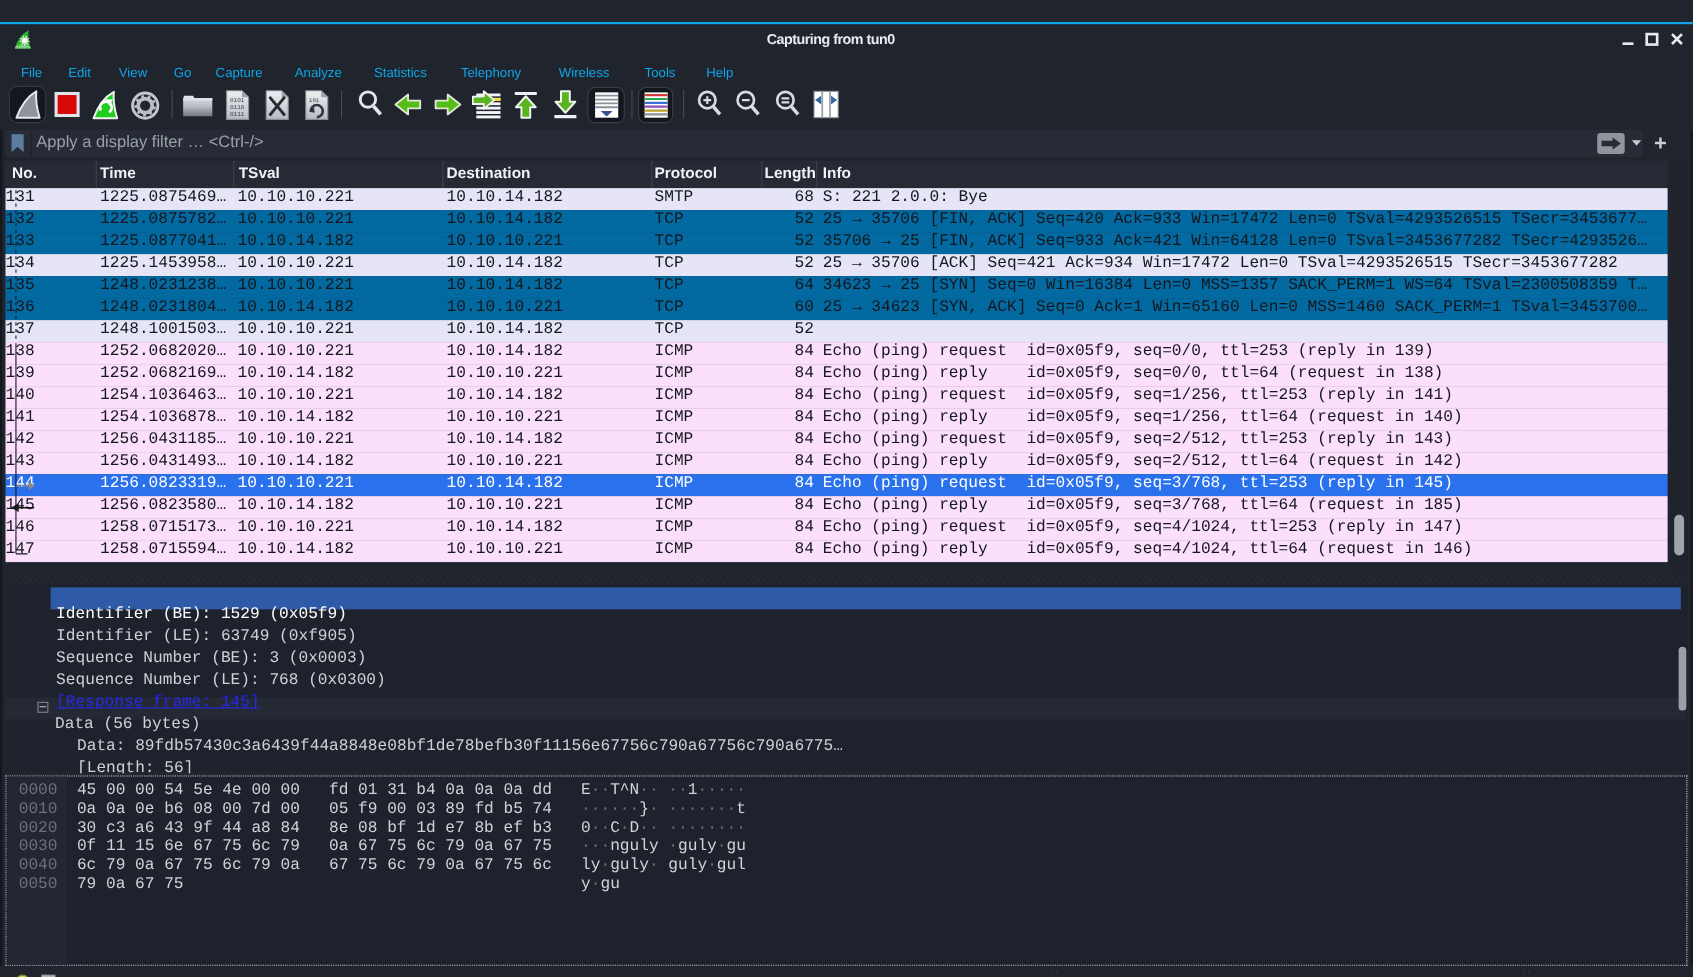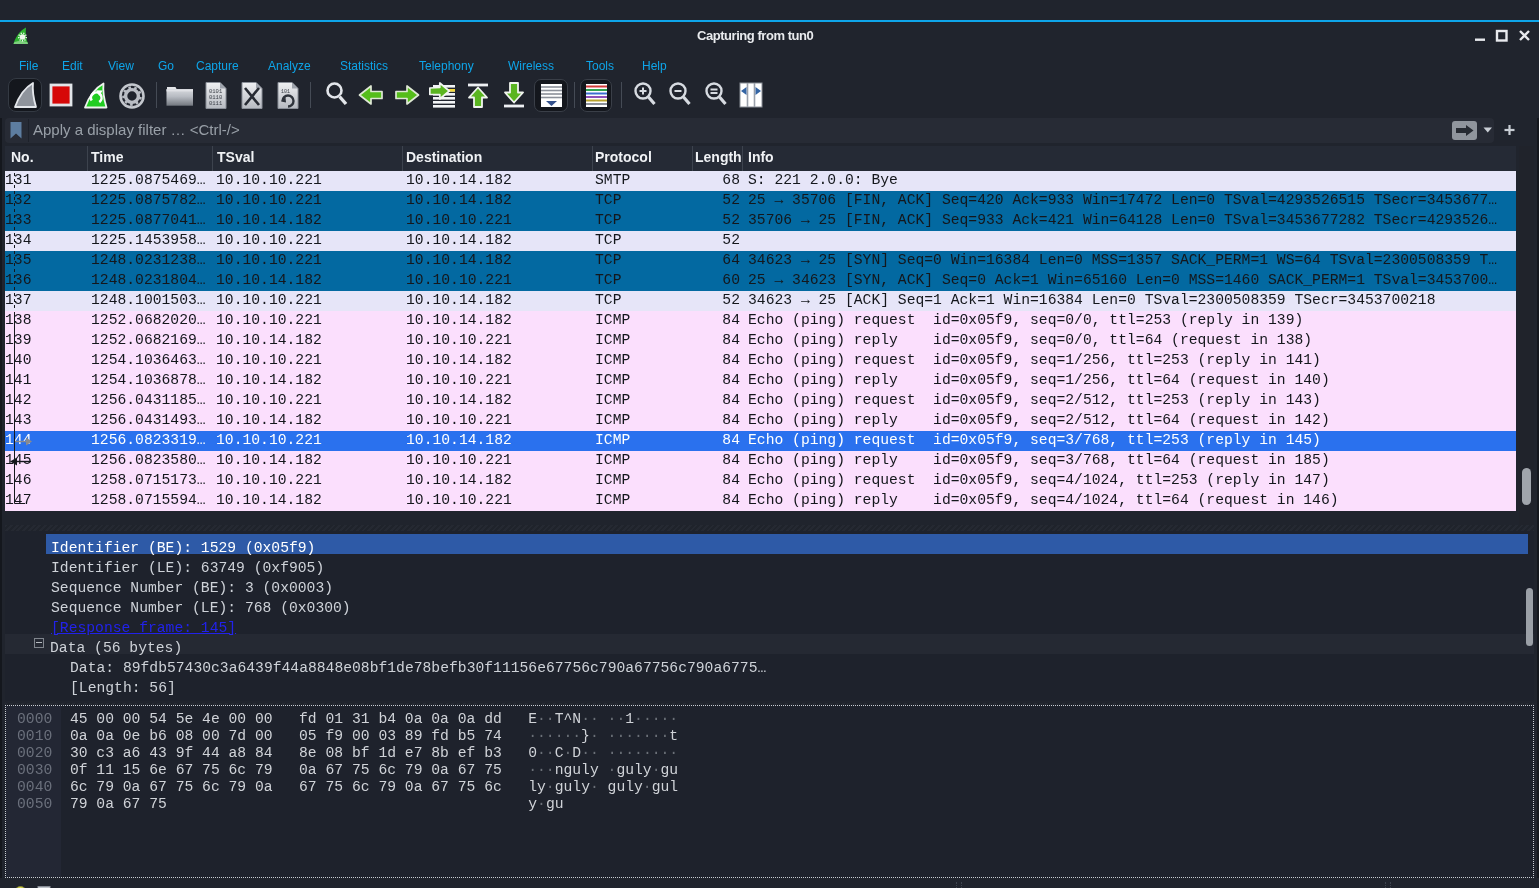--- a/index.html
+++ b/index.html
@@ -30,21 +30,21 @@
   .cno{left:0;width:82px;text-align:left;}
   .ctm{left:86px;}
   .csr{left:211px;}
   .cds{left:401px;}
   .cpr{left:590px;}
   .cln{left:600px;width:135px;text-align:right;}
   .cin{left:743px;}
   
   #dpane{left:5px;top:509px;width:1529px;height:170px;background:#1e222c;}
   .dline{position:absolute;left:0;width:1529px;height:20px;color:#ced2d8;}
-  .dline span{position:absolute;top:6px;}
+  .dline span{position:absolute;top:17px;}
   
   #hpane{left:5px;top:683px;width:1529px;height:173px;background:#1e222c;
          border:1px dotted #c9cdd3;box-sizing:border-box;}
   .hline{position:absolute;left:11px;color:#d0d3d8;}
   .hoff{color:#6b707c;text-align:right;}
   .hline i{font-style:normal;color:#6b7078;}
   
   #status{left:0;top:858px;width:1539px;height:30px;font-size:14px;font-weight:bold;color:#e2e4e8;}
   #status .t{position:absolute;top:6px;}
 </style>
@@ -270,24 +270,24 @@
     <div class="hsep" style="left:397px"></div>
     <div class="hsep" style="left:587px"></div>
     <div class="hsep" style="left:687px"></div>
     <div class="hsep" style="left:737px"></div>
   </div>
 
   <div id="rows" class="abs mono">
 <div class="row lav" style="top:0px"><span class="cno">131</span><span class="ctm">1225.0875469…</span><span class="csr">10.10.10.221</span><span class="cds">10.10.14.182</span><span class="cpr">SMTP</span><span class="cln">68</span><span class="cin">S: 221 2.0.0: Bye</span></div>
 <div class="row gry" style="top:20px"><span class="cno">132</span><span class="ctm">1225.0875782…</span><span class="csr">10.10.10.221</span><span class="cds">10.10.14.182</span><span class="cpr">TCP</span><span class="cln">52</span><span class="cin">25 → 35706 [FIN, ACK] Seq=420 Ack=933 Win=17472 Len=0 TSval=4293526515 TSecr=3453677…</span></div>
 <div class="row gry" style="top:40px"><span class="cno">133</span><span class="ctm">1225.0877041…</span><span class="csr">10.10.14.182</span><span class="cds">10.10.10.221</span><span class="cpr">TCP</span><span class="cln">52</span><span class="cin">35706 → 25 [FIN, ACK] Seq=933 Ack=421 Win=64128 Len=0 TSval=3453677282 TSecr=4293526…</span></div>
-<div class="row lav" style="top:60px"><span class="cno">134</span><span class="ctm">1225.1453958…</span><span class="csr">10.10.10.221</span><span class="cds">10.10.14.182</span><span class="cpr">TCP</span><span class="cln">52</span></div>
+<div class="row lav" style="top:60px"><span class="cno">134</span><span class="ctm">1225.1453958…</span><span class="csr">10.10.10.221</span><span class="cds">10.10.14.182</span><span class="cpr">TCP</span><span class="cln">52</span><span class="cin">25 → 35706 [ACK] Seq=421 Ack=934 Win=17472 Len=0 TSval=4293526515 TSecr=3453677282</span></div>
 <div class="row gry" style="top:80px"><span class="cno">135</span><span class="ctm">1248.0231238…</span><span class="csr">10.10.10.221</span><span class="cds">10.10.14.182</span><span class="cpr">TCP</span><span class="cln">64</span><span class="cin">34623 → 25 [SYN] Seq=0 Win=16384 Len=0 MSS=1357 SACK_PERM=1 WS=64 TSval=2300508359 T…</span></div>
 <div class="row gry" style="top:100px"><span class="cno">136</span><span class="ctm">1248.0231804…</span><span class="csr">10.10.14.182</span><span class="cds">10.10.10.221</span><span class="cpr">TCP</span><span class="cln">60</span><span class="cin">25 → 34623 [SYN, ACK] Seq=0 Ack=1 Win=65160 Len=0 MSS=1460 SACK_PERM=1 TSval=3453700…</span></div>
-<div class="row lav" style="top:120px"><span class="cno">137</span><span class="ctm">1248.1001503…</span><span class="csr">10.10.10.221</span><span class="cds">10.10.14.182</span><span class="cpr">TCP</span><span class="cln">52</span><span class="cin">34623 → 25 [ACK] Seq=1 Ack=1 Win=16384 Len=0 TSval=2300508359 TSecr=3453700218</span></div>
+<div class="row lav" style="top:120px"><span class="cno">137</span><span class="ctm">1248.1001503…</span><span class="csr">10.10.10.221</span><span class="cds">10.10.14.182</span><span class="cpr">TCP</span><span class="cln">52</span></div>
 <div class="row pnk" style="top:140px"><span class="cno">138</span><span class="ctm">1252.0682020…</span><span class="csr">10.10.10.221</span><span class="cds">10.10.14.182</span><span class="cpr">ICMP</span><span class="cln">84</span><span class="cin">Echo (ping) request  id=0x05f9, seq=0/0, ttl=253 (reply in 139)</span></div>
 <div class="row pnk" style="top:160px"><span class="cno">139</span><span class="ctm">1252.0682169…</span><span class="csr">10.10.14.182</span><span class="cds">10.10.10.221</span><span class="cpr">ICMP</span><span class="cln">84</span><span class="cin">Echo (ping) reply    id=0x05f9, seq=0/0, ttl=64 (request in 138)</span></div>
 <div class="row pnk" style="top:180px"><span class="cno">140</span><span class="ctm">1254.1036463…</span><span class="csr">10.10.10.221</span><span class="cds">10.10.14.182</span><span class="cpr">ICMP</span><span class="cln">84</span><span class="cin">Echo (ping) request  id=0x05f9, seq=1/256, ttl=253 (reply in 141)</span></div>
 <div class="row pnk" style="top:200px"><span class="cno">141</span><span class="ctm">1254.1036878…</span><span class="csr">10.10.14.182</span><span class="cds">10.10.10.221</span><span class="cpr">ICMP</span><span class="cln">84</span><span class="cin">Echo (ping) reply    id=0x05f9, seq=1/256, ttl=64 (request in 140)</span></div>
 <div class="row pnk" style="top:220px"><span class="cno">142</span><span class="ctm">1256.0431185…</span><span class="csr">10.10.10.221</span><span class="cds">10.10.14.182</span><span class="cpr">ICMP</span><span class="cln">84</span><span class="cin">Echo (ping) request  id=0x05f9, seq=2/512, ttl=253 (reply in 143)</span></div>
 <div class="row pnk" style="top:240px"><span class="cno">143</span><span class="ctm">1256.0431493…</span><span class="csr">10.10.14.182</span><span class="cds">10.10.10.221</span><span class="cpr">ICMP</span><span class="cln">84</span><span class="cin">Echo (ping) reply    id=0x05f9, seq=2/512, ttl=64 (request in 142)</span></div>
 <div class="row sel" style="top:260px"><span class="cno">144</span><span class="ctm">1256.0823319…</span><span class="csr">10.10.10.221</span><span class="cds">10.10.14.182</span><span class="cpr">ICMP</span><span class="cln">84</span><span class="cin">Echo (ping) request  id=0x05f9, seq=3/768, ttl=253 (reply in 145)</span></div>
 <div class="row pnk" style="top:280px"><span class="cno">145</span><span class="ctm">1256.0823580…</span><span class="csr">10.10.14.182</span><span class="cds">10.10.10.221</span><span class="cpr">ICMP</span><span class="cln">84</span><span class="cin">Echo (ping) reply    id=0x05f9, seq=3/768, ttl=64 (request in 185)</span></div>
 <div class="row pnk" style="top:300px"><span class="cno">146</span><span class="ctm">1258.0715173…</span><span class="csr">10.10.10.221</span><span class="cds">10.10.14.182</span><span class="cpr">ICMP</span><span class="cln">84</span><span class="cin">Echo (ping) request  id=0x05f9, seq=4/1024, ttl=253 (reply in 147)</span></div>
 <div class="row pnk" style="top:320px"><span class="cno">147</span><span class="ctm">1258.0715594…</span><span class="csr">10.10.14.182</span><span class="cds">10.10.10.221</span><span class="cpr">ICMP</span><span class="cln">84</span><span class="cin">Echo (ping) reply    id=0x05f9, seq=4/1024, ttl=64 (request in 146)</span></div>

